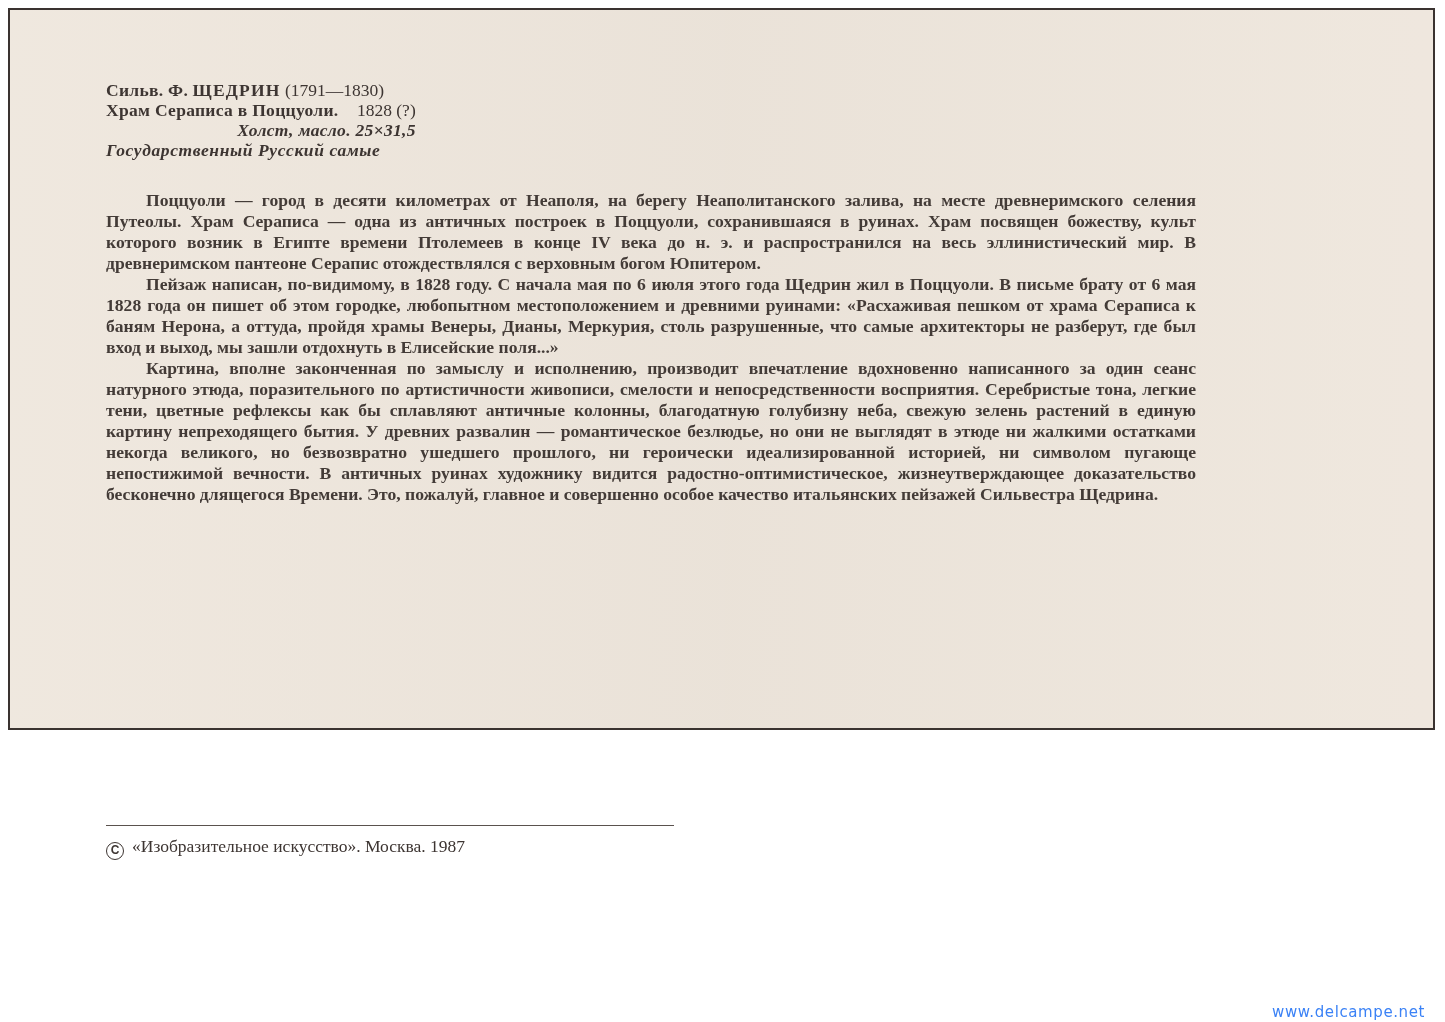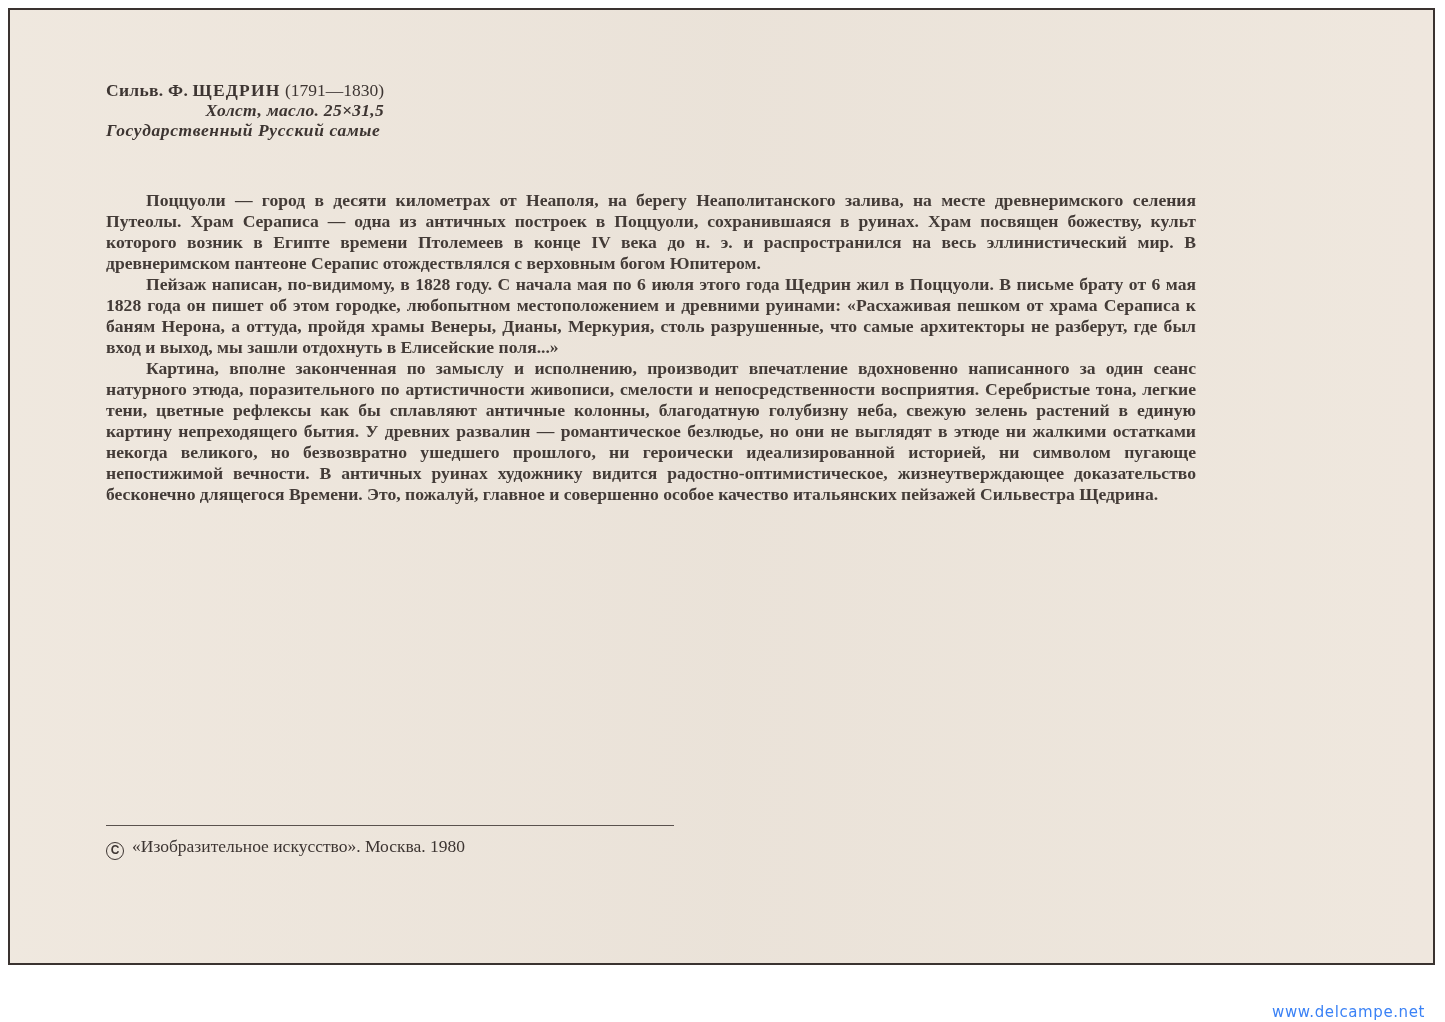--- a/index.html
+++ b/index.html
@@ -8,21 +8,21 @@
       width: 1445px;
       height: 1022px;
       background: #ffffff;
       overflow: hidden;
     }
     .card {
       position: absolute;
       left: 8px;
       top: 8px;
       width: 1427px;
-      height: 957px;
+      height: 722px;
       background: #eee6dc;
       background-image:
         linear-gradient(90deg, rgba(255,255,255,0.08) 0%, rgba(0,0,0,0.015) 50%, rgba(255,255,255,0.06) 100%);
       border: 2px solid #3a3330;
       box-sizing: border-box;
       color: #3b3431;
       font-family: "Liberation Serif", "DejaVu Serif", serif;
     }
     .header {
       position: absolute;
@@ -132,34 +132,38 @@
 <body>
 
 <div class="card">
 
   <div class="header">
     <div>
       <span class="author">Сильв. Ф.</span>
       <span class="author"><span class="surname">ЩЕДРИН</span></span>
       <span>(1791—1830)</span>
     </div>
+    <div>
+      <span class="title">Храм Сераписа в Поццуоли.</span>
+      <span style="margin-left:14px">1828 (?)</span>
+    </div>
     <div class="medium">Холст, масло. 25×31,5</div>
     <div class="museum">Государственный Русский самые</div>
   </div>
 
   <div class="body">
     <p>Поццуоли — город в десяти километрах от Неаполя, на берегу Неаполитанского залива, на месте древнеримского селения Путеолы. Храм Сераписа — одна из античных построек в Поццуоли, сохранившаяся в руинах. Храм посвящен божеству, культ которого возник в Египте времени Птолемеев в конце IV века до н. э. и распространился на весь эллинистический мир. В древнеримском пантеоне Серапис отождествлялся с верховным богом Юпитером.</p>
     <p>Пейзаж написан, по-видимому, в 1828 году. С начала мая по 6 июля этого года Щедрин жил в Поццуоли. В письме брату от 6 мая 1828 года он пишет об этом городке, любопытном местоположением и древними руинами: «Расхаживая пешком от храма Сераписа к баням Нерона, а оттуда, пройдя храмы Венеры, Дианы, Меркурия, столь разрушенные, что самые архитекторы не разберут, где был вход и выход, мы зашли отдохнуть в Елисейские поля...»</p>
     <p>Картина, вполне законченная по замыслу и исполнению, производит впечатление вдохновенно написанного за один сеанс натурного этюда, поразительного по артистичности живописи, смелости и непосредственности восприятия. Серебристые тона, легкие тени, цветные рефлексы как бы сплавляют античные колонны, благодатную голубизну неба, свежую зелень растений в единую картину непреходящего бытия. У древних развалин — романтическое безлюдье, но они не выглядят в этюде ни жалкими остатками некогда великого, но безвозвратно ушедшего прошлого, ни героически идеализированной историей, ни символом пугающе непостижимой вечности. В античных руинах художнику видится радостно-оптимистическое, жизнеутверждающее доказательство бесконечно длящегося Времени. Это, пожалуй, главное и совершенно особое качество итальянских пейзажей Сильвестра Щедрина.</p>
   </div>
 
   <div class="rule"></div>
 
   <div class="imprint">
     <div>
-      <span class="copy-sym">C</span><span>«Изобразительное искусство». Москва. 1980</span>
+      <span class="copy-sym">C</span><span>«Изобразительное искусство». Москва. 1987</span>
     </div>
   </div>
 
 </div>
 
 <div class="wm-left">Jaanhus</div>
 <div class="wm-right">www.delcampe.net</div>
 
 </body></html>

